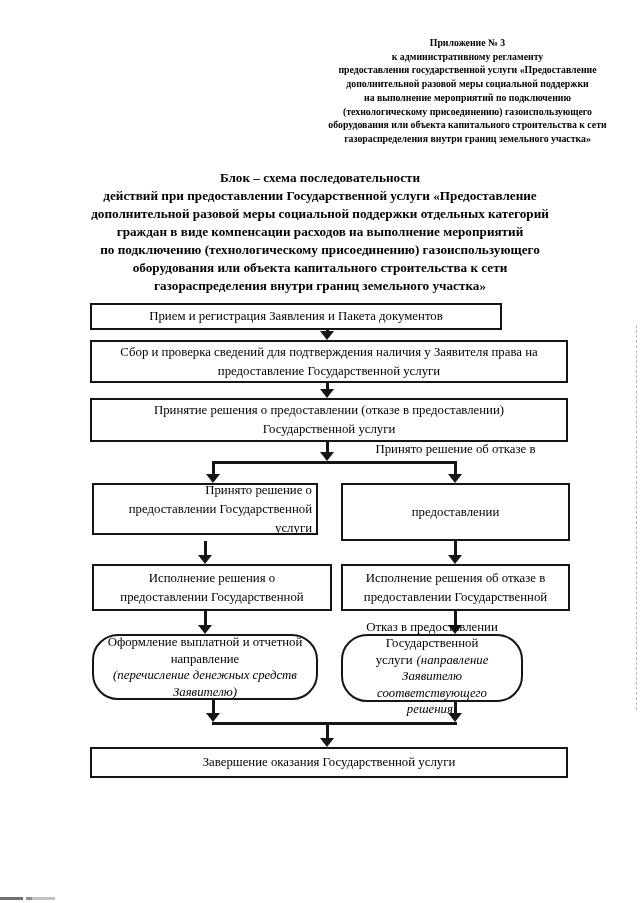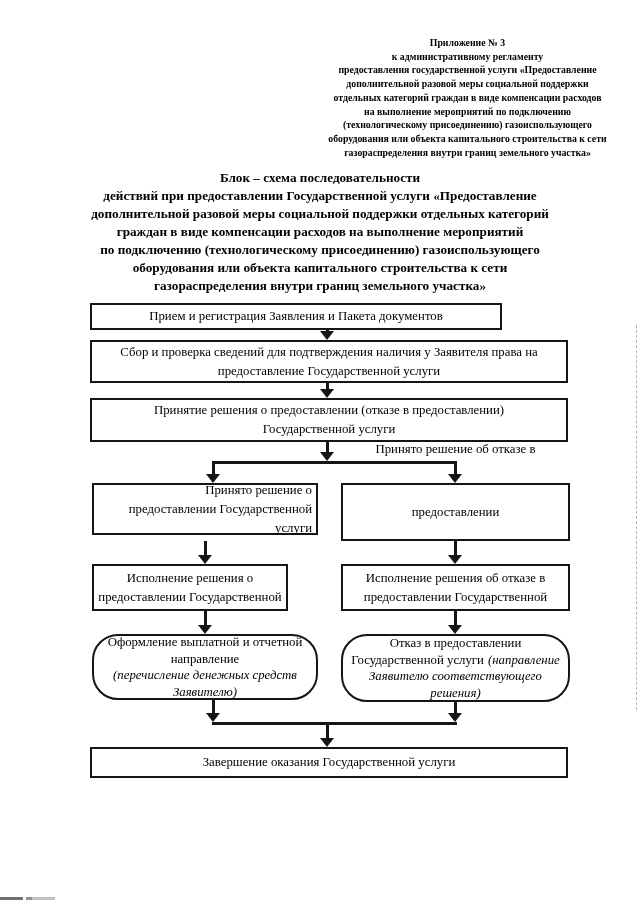--- a/index.html
+++ b/index.html
@@ -59,21 +59,20 @@
 </head>
 <body>
 
 <div class="page">
 
   <div class="appendix">
     <div>Приложение № 3</div>
     <div>к административному регламенту</div>
     <div>предоставления государственной услуги «Предоставление</div>
     <div>дополнительной разовой меры социальной поддержки</div>
-    <div>отдельных категорий граждан в виде компенсации расходов</div>
     <div>на выполнение мероприятий по подключению</div>
     <div>(технологическому присоединению) газоиспользующего</div>
     <div>оборудования или объекта капитального строительства к сети</div>
     <div>газораспределения внутри границ земельного участка»</div>
   </div>
 
   <div class="doc-title">
     <div>Блок – схема последовательности</div>
     <div>действий при предоставлении Государственной услуги «Предоставление</div>
     <div>дополнительной разовой меры социальной поддержки отдельных категорий</div>
@@ -120,41 +119,41 @@
     <div>Принято решение об отказе в</div>
     <div>предоставлении</div>
     <div>Государственной услуги</div>
   </div>
 
   <div class="stem" style="left:203.5px;top:541px;height:15px;"></div>
   <div class="head" style="left:198px;top:555px;"></div>
   <div class="stem" style="left:453.5px;top:541px;height:15px;"></div>
   <div class="head" style="left:448px;top:555px;"></div>
 
-  <div class="fbox" style="left:92px;top:564px;width:196px;height:47px;">
+  <div class="fbox" style="left:92px;top:564px;width:240px;height:47px;">
     <div>Исполнение решения о</div>
     <div>предоставлении Государственной</div>
   </div>
   <div class="fbox" style="left:341px;top:564px;width:229px;height:47px;">
     <div>Исполнение решения об отказе в</div>
     <div>предоставлении Государственной</div>
   </div>
 
   <div class="stem" style="left:203.5px;top:611px;height:15px;"></div>
   <div class="head" style="left:198px;top:625px;"></div>
   <div class="stem" style="left:453.5px;top:611px;height:15px;"></div>
   <div class="head" style="left:448px;top:625px;"></div>
 
   <div class="fbox small" style="left:92px;top:634px;width:226px;height:66px;">
     <div>Оформление выплатной и отчетной</div>
     <div>направление</div>
     <div class="it">(перечисление денежных средств</div>
     <div class="it">Заявителю)</div>
   </div>
-  <div class="fbox small" style="left:341px;top:634px;width:229px;height:68px;">
+  <div class="fbox small" style="left:341px;top:634px;width:182px;height:68px;">
     <div>Отказ в предоставлении</div>
     <div class="mixline">
       <span class="sp">Государственной услуги</span><span class="it">(направление</span>
     </div>
     <div class="it">Заявителю соответствующего</div>
     <div class="it">решения)</div>
   </div>
 
   <div class="stem" style="left:211.5px;top:700px;height:14px;"></div>
   <div class="head" style="left:206px;top:713px;"></div>

